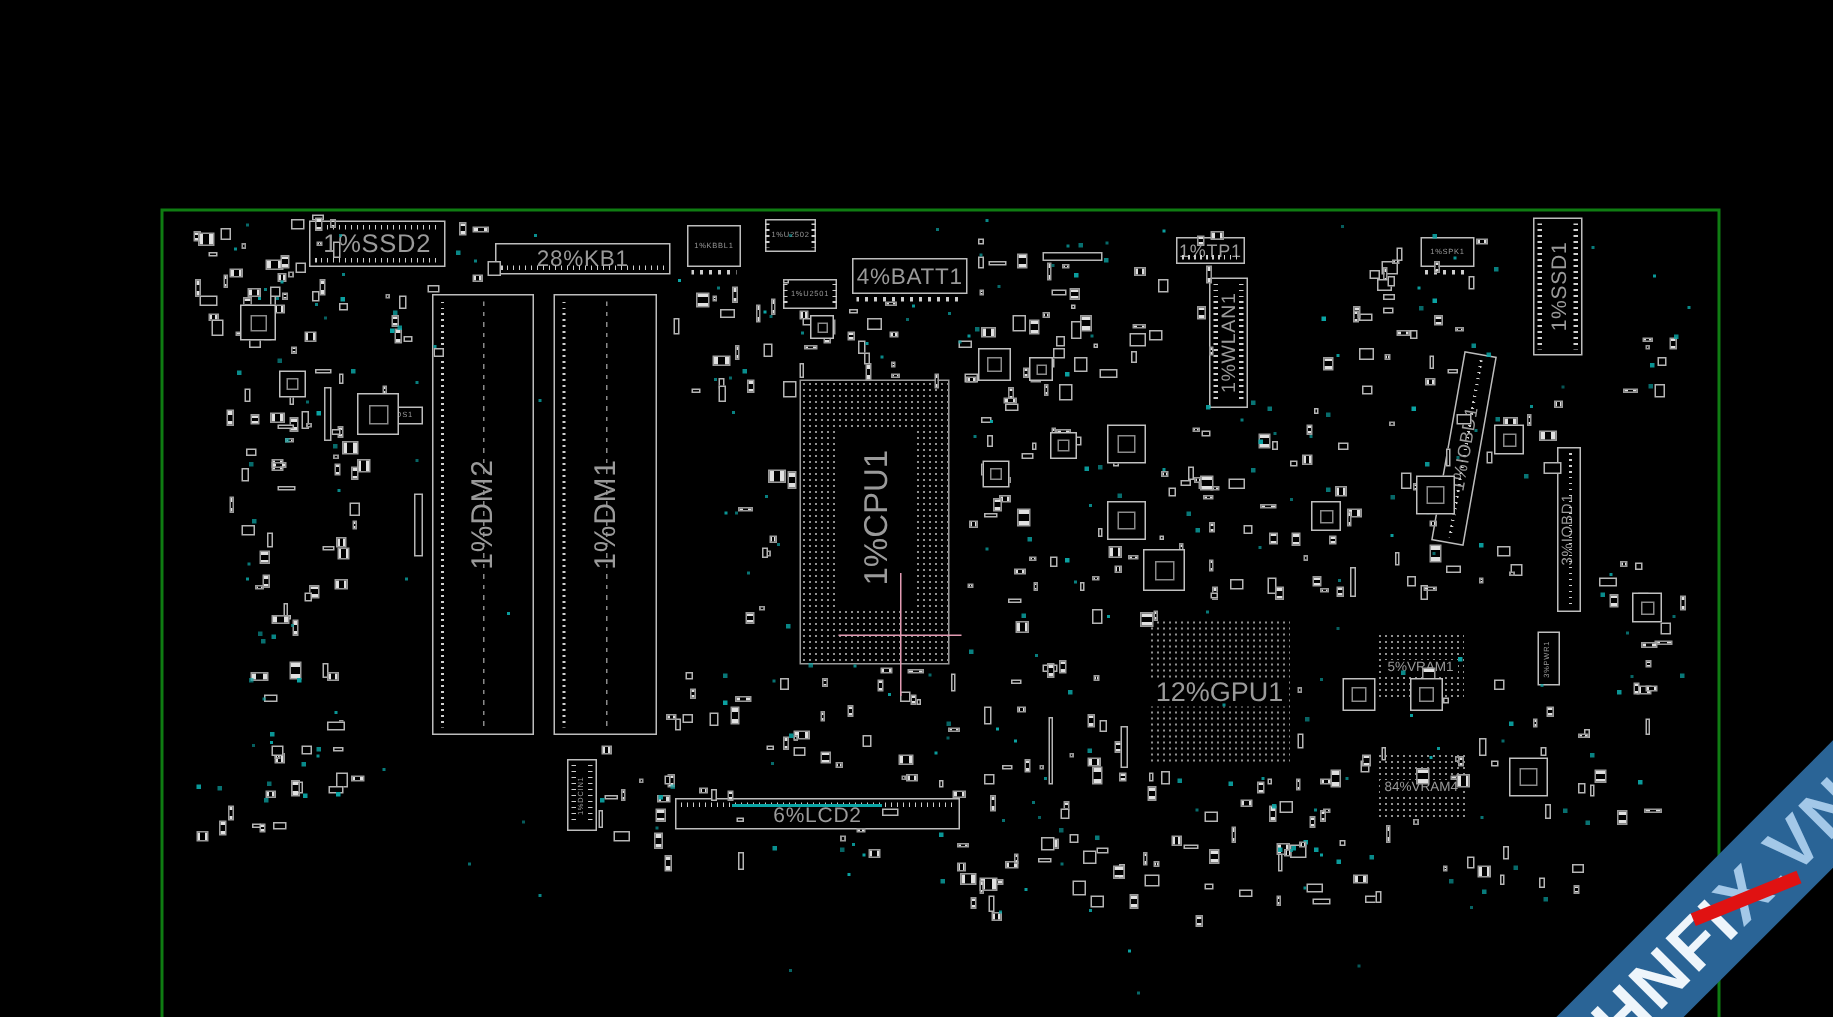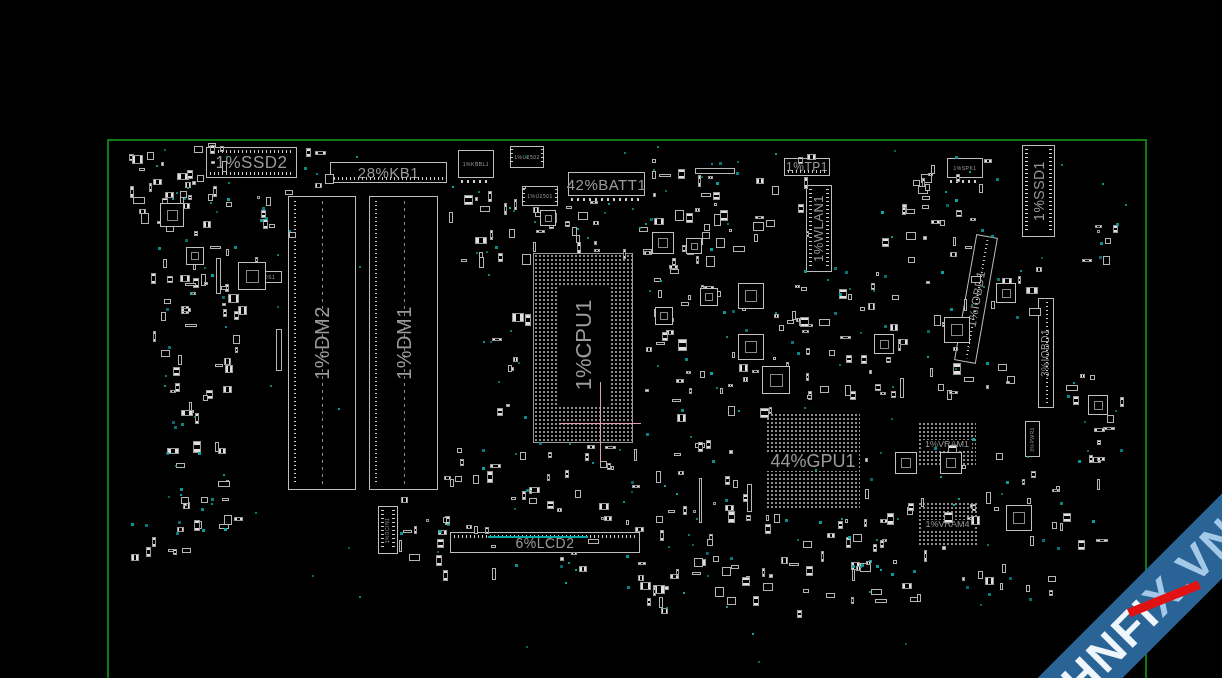--- a/index.html
+++ b/index.html
@@ -51,21 +51,21 @@
         <span class="lbl" style="font-size: 5px;">1%U2502</span>
         <div class="strip" style="left: -1px; top: 2px; bottom: 2px; width: 3px; background: repeating-linear-gradient(180deg,var(--pin) 0 1px,transparent 1px 4px);"></div>
         <div class="strip" style="right: -1px; top: 2px; bottom: 2px; width: 3px; background: repeating-linear-gradient(180deg,var(--pin) 0 1px,transparent 1px 4px);"></div>
       </div>
       <div class="comp" style="left: 522px; top: 186px; width: 36px; height: 20px;">
         <span class="lbl" style="font-size: 5px;">1%U2501</span>
         <div class="strip" style="left: -1px; top: 2px; bottom: 2px; width: 3px; background: repeating-linear-gradient(180deg,var(--pin) 0 1px,transparent 1px 4px);"></div>
         <div class="strip" style="right: -1px; top: 2px; bottom: 2px; width: 3px; background: repeating-linear-gradient(180deg,var(--pin) 0 1px,transparent 1px 4px);"></div>
       </div>
       <div class="comp" style="left: 568px; top: 172px; width: 77px; height: 24px;">
-        <span class="lbl" style="font-size: 15px;">42%BATT1</span>
+        <span class="lbl" style="font-size: 15px;">4%BATT1</span>
         <div class="strip" style="left: 2px; right: 2px; bottom: -6px; height: 3px; background: repeating-linear-gradient(90deg,var(--pin) 0 2px,transparent 2px 6px);"></div>
       </div>
       <div class="comp" style="left: 784px; top: 158px; width: 46px; height: 18px;">
         <span class="lbl" style="font-size: 12px;">1%TP1</span>
         <div class="strip" style="left: 3px; right: 3px; bottom: 2px; height: 3px; background: repeating-linear-gradient(90deg,var(--pin) 0 1px,transparent 1px 4px);"></div>
       </div>
       <div class="comp" style="left: 806px; top: 185px; width: 26px; height: 87px;">
         <span class="lbl vlbl" style="font-size: 13px;">1%WLAN1</span>
         <div class="strip" style="left: 2px; top: 3px; bottom: 3px; width: 3px; background: repeating-linear-gradient(180deg,var(--pin) 0 1px,transparent 1px 4px);"></div>
         <div class="strip" style="right: 2px; top: 3px; bottom: 3px; width: 3px; background: repeating-linear-gradient(180deg,var(--pin) 0 1px,transparent 1px 4px);"></div>
@@ -99,27 +99,27 @@
         <div class="strip" style="left: 5px; top: 4px; bottom: 4px; width: 2px; background: repeating-linear-gradient(180deg,var(--pin) 0 1px,transparent 1px 4px);"></div>
         <div class="strip" style="left: 50%; top: 4px; bottom: 4px; width: 1px; background: repeating-linear-gradient(rgb(138, 138, 138) 0px, rgb(138, 138, 138) 3px, transparent 3px, transparent 7px);"></div>
         <span class="lbl vlbl" style="font-size: 20px;">1%DM1</span>
       </div>
       <div class="bga" style="left: 533px; top: 253px; width: 100px; height: 190px; border: 1px solid rgb(153, 153, 153);">
         <div style="position: absolute; left: 24px; top: 31.35px; width: 52px; height: 119.7px; background: rgb(0, 0, 0); display: flex; align-items: center; justify-content: center;">
           <span class="lbl vlbl" style="font-size: 22px; background: transparent;">1%CPU1</span>
         </div>
       </div>
       <div class="bga" style="left: 766px; top: 413px; width: 94px; height: 97px;">
-        <span class="lbl" style="font-size: 18px;">44%GPU1</span>
+        <span class="lbl" style="font-size: 18px;">12%GPU1</span>
       </div>
       <div class="bga" style="left: 918px; top: 422px; width: 58px; height: 45px;">
-        <span class="lbl" style="font-size: 9px;">1%VRAM1</span>
+        <span class="lbl" style="font-size: 9px;">5%VRAM1</span>
       </div>
       <div class="bga" style="left: 918px; top: 502px; width: 59px; height: 45px;">
-        <span class="lbl" style="font-size: 9px;">1%VRAM4</span>
+        <span class="lbl" style="font-size: 9px;">84%VRAM4</span>
       </div>
       <div class="comp" style="left: 378px; top: 506px; width: 20px; height: 48px;">
         <span class="lbl vlbl" style="font-size: 5px;">1%DCIN1</span>
         <div class="strip" style="left: 2px; top: 3px; bottom: 3px; width: 3px; background: repeating-linear-gradient(180deg,var(--pin) 0 1px,transparent 1px 4px);"></div>
         <div class="strip" style="right: 2px; top: 3px; bottom: 3px; width: 3px; background: repeating-linear-gradient(180deg,var(--pin) 0 1px,transparent 1px 4px);"></div>
       </div>
       <div class="comp" style="left: 450px; top: 532px; width: 190px; height: 21px;">
         <span class="lbl" style="font-size: 14px;">6%LCD2</span>
         <div class="strip" style="left: 3px; right: 3px; top: 2px; height: 3px; background: repeating-linear-gradient(90deg,var(--pin) 0 1px,transparent 1px 4px);"></div>
       </div>

